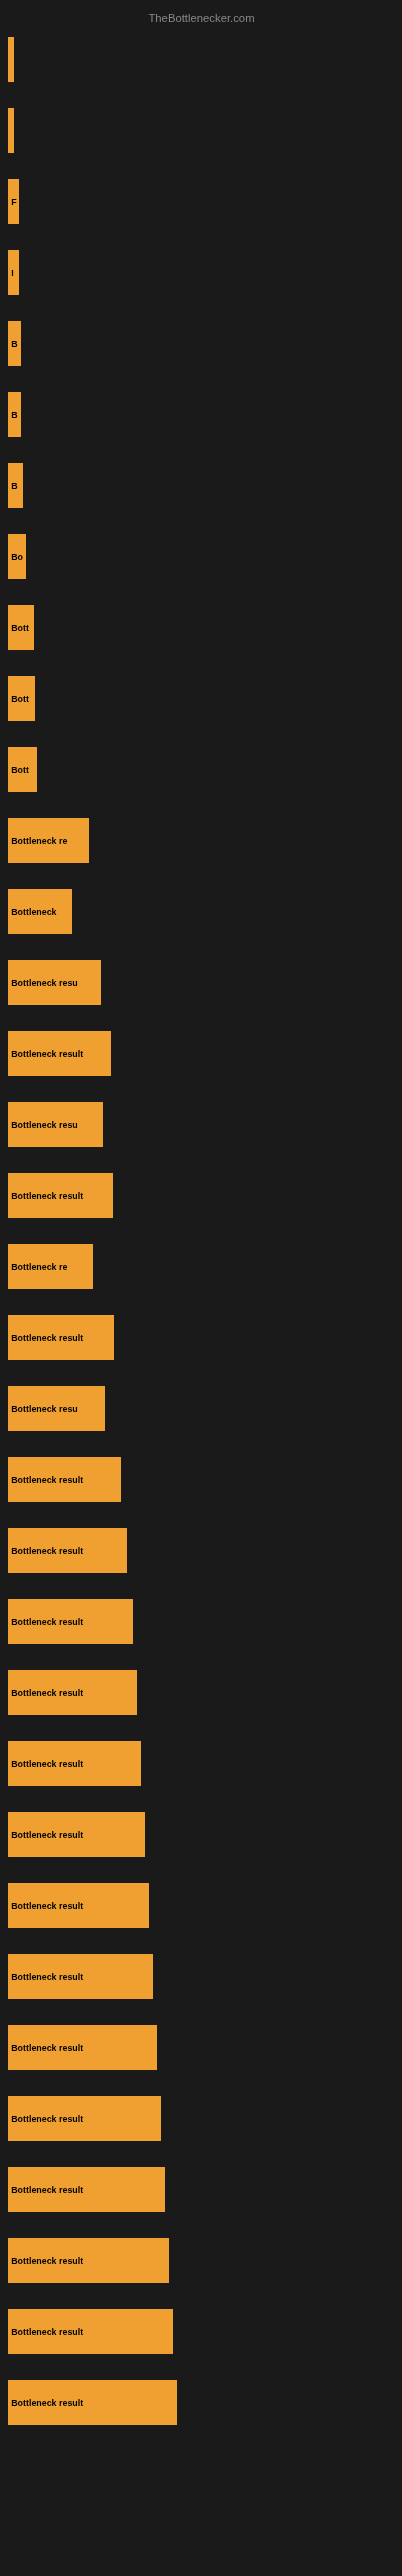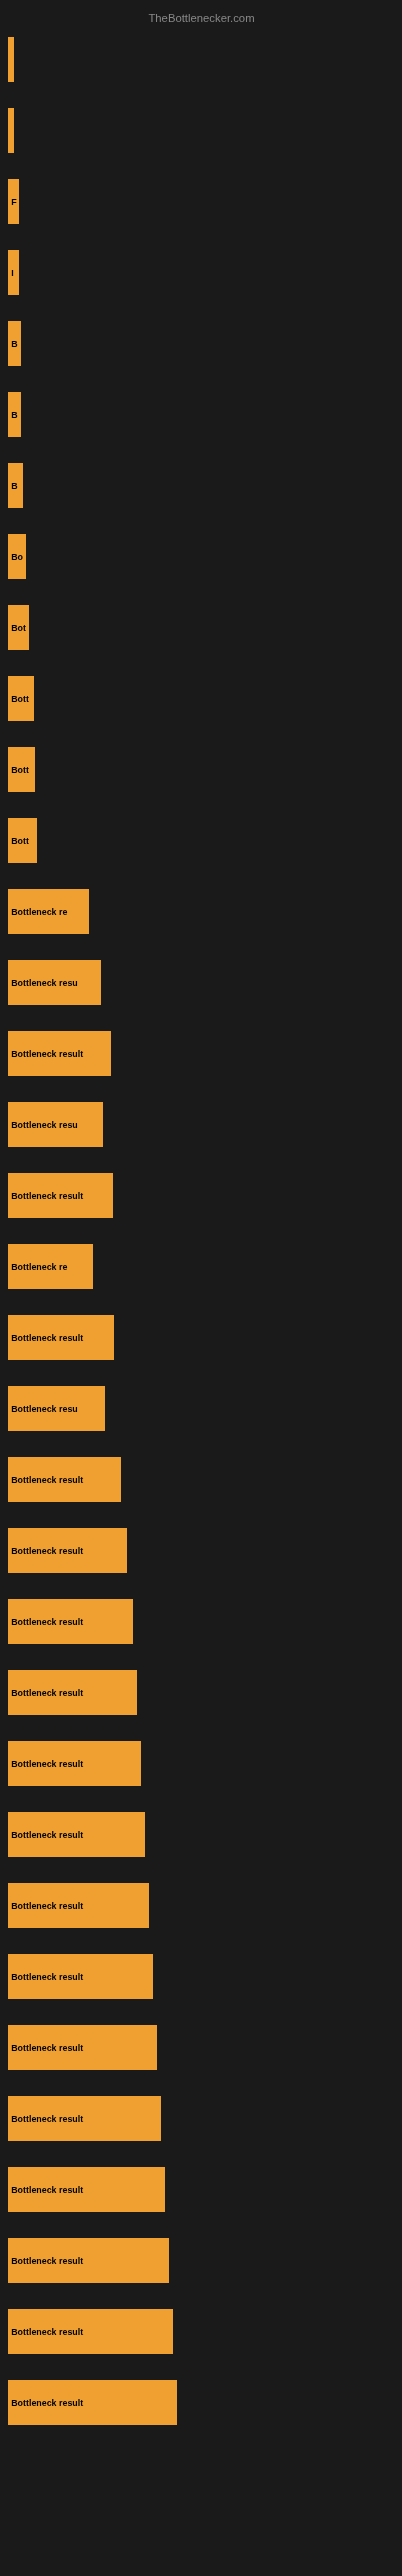--- a/index.html
+++ b/index.html
@@ -75,45 +75,45 @@
       <div style="background-color: rgb(240, 160, 48); height: 45px; width: 14.5px; position: absolute; left: 0px; top: 13px; display: flex; align-items: center; padding-left: 3.2px;">
         <span style="color: rgb(0, 0, 0); font-size: 8.9px; font-weight: bold; white-space: nowrap;">B</span>
       </div>
     </div>
     <div style="display: flex; align-items: center; margin-bottom: 0px; height: 71px; position: relative;">
       <div style="background-color: rgb(240, 160, 48); height: 45px; width: 17.7px; position: absolute; left: 0px; top: 13px; display: flex; align-items: center; padding-left: 3.2px;">
         <span style="color: rgb(0, 0, 0); font-size: 8.9px; font-weight: bold; white-space: nowrap;">Bo</span>
       </div>
     </div>
     <div style="display: flex; align-items: center; margin-bottom: 0px; height: 71px; position: relative;">
-      <div style="background-color: rgb(240, 160, 48); height: 45px; width: 21px; position: absolute; left: 0px; top: 13px; display: flex; align-items: center; padding-left: 3.2px;">
-        <span style="color: rgb(0, 0, 0); font-size: 8.9px; font-weight: bold; white-space: nowrap;">Bot</span>
-      </div>
-    </div>
-    <div style="display: flex; align-items: center; margin-bottom: 0px; height: 71px; position: relative;">
       <div style="background-color: rgb(240, 160, 48); height: 45px; width: 26px; position: absolute; left: 0px; top: 13px; display: flex; align-items: center; padding-left: 3.2px;">
         <span style="color: rgb(0, 0, 0); font-size: 8.9px; font-weight: bold; white-space: nowrap;">Bott</span>
       </div>
     </div>
     <div style="display: flex; align-items: center; margin-bottom: 0px; height: 71px; position: relative;">
       <div style="background-color: rgb(240, 160, 48); height: 45px; width: 27px; position: absolute; left: 0px; top: 13px; display: flex; align-items: center; padding-left: 3.2px;">
         <span style="color: rgb(0, 0, 0); font-size: 8.9px; font-weight: bold; white-space: nowrap;">Bott</span>
       </div>
     </div>
     <div style="display: flex; align-items: center; margin-bottom: 0px; height: 71px; position: relative;">
       <div style="background-color: rgb(240, 160, 48); height: 45px; width: 29px; position: absolute; left: 0px; top: 13px; display: flex; align-items: center; padding-left: 3.2px;">
         <span style="color: rgb(0, 0, 0); font-size: 8.9px; font-weight: bold; white-space: nowrap;">Bott</span>
       </div>
     </div>
     <div style="display: flex; align-items: center; margin-bottom: 0px; height: 71px; position: relative;">
       <div style="background-color: rgb(240, 160, 48); height: 45px; width: 81px; position: absolute; left: 0px; top: 13px; display: flex; align-items: center; padding-left: 3.2px;">
         <span style="color: rgb(0, 0, 0); font-size: 8.9px; font-weight: bold; white-space: nowrap;">Bottleneck re</span>
       </div>
     </div>
     <div style="display: flex; align-items: center; margin-bottom: 0px; height: 71px; position: relative;">
+      <div style="background-color: rgb(240, 160, 48); height: 45px; width: 64px; position: absolute; left: 0px; top: 13px; display: flex; align-items: center; padding-left: 3.2px;">
+        <span style="color: rgb(0, 0, 0); font-size: 8.9px; font-weight: bold; white-space: nowrap;">Bottleneck</span>
+      </div>
+    </div>
+    <div style="display: flex; align-items: center; margin-bottom: 0px; height: 71px; position: relative;">
       <div style="background-color: rgb(240, 160, 48); height: 45px; width: 93px; position: absolute; left: 0px; top: 13px; display: flex; align-items: center; padding-left: 3.2px;">
         <span style="color: rgb(0, 0, 0); font-size: 8.9px; font-weight: bold; white-space: nowrap;">Bottleneck resu</span>
       </div>
     </div>
     <div style="display: flex; align-items: center; margin-bottom: 0px; height: 71px; position: relative;">
       <div style="background-color: rgb(240, 160, 48); height: 45px; width: 103px; position: absolute; left: 0px; top: 13px; display: flex; align-items: center; padding-left: 3.2px;">
         <span style="color: rgb(0, 0, 0); font-size: 8.9px; font-weight: bold; white-space: nowrap;">Bottleneck result</span>
       </div>
     </div>
     <div style="display: flex; align-items: center; margin-bottom: 0px; height: 71px; position: relative;">

